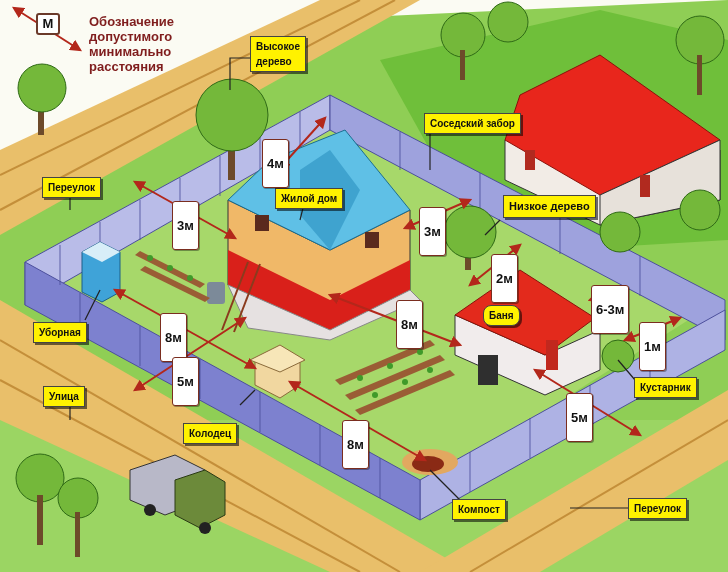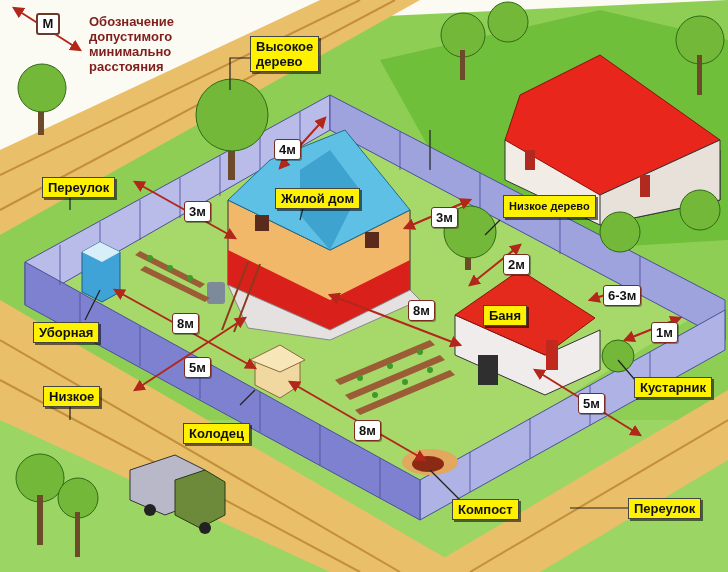--- a/index.html
+++ b/index.html
@@ -1,28 +1,28 @@
 <!DOCTYPE html>
 <html><head>
   <meta charset="utf-8">
   <style>
     html, body { margin: 0; padding: 0; }
     body { width: 728px; height: 572px; overflow: hidden; background: #ffffff; font-family: "Liberation Sans", sans-serif; }
     #scene { position: relative; width: 728px; height: 572px; overflow: hidden; background: #fdfdf6; }
     #scene svg.bg { position: absolute; left: 0; top: 0; }
     .label {
       position: absolute; background: #fff200; color: #111; font-weight: bold;
-      font-size: 13px; padding: 2px 5px; border: 1px solid #444;
+      font-size: 10px; padding: 2px 5px; border: 1px solid #444;
       box-shadow: 2px 2px 0 rgba(0,0,0,0.55); white-space: nowrap; line-height: 15px;
     }
     .label.small { font-size: 11px; padding: 3px 5px; }
     .dist {
       position: absolute; background: #ffffff; color: #111; font-weight: bold;
-      font-size: 13px; padding: 2px 4px; border: 1px solid #7a2d1f; border-radius: 3px;
-      box-shadow: 1px 1px 0 rgba(0,0,0,0.35); line-height: 15px; white-space: nowrap; margin-left: 12px;
+      font-size: 13px; padding: 16px 4px; border: 1px solid #7a2d1f; border-radius: 3px;
+      box-shadow: 1px 1px 0 rgba(0,0,0,0.35); line-height: 15px; white-space: nowrap;
     }
     .legend-m {
       position: absolute; left: 36px; top: 13px; width: 20px; height: 18px; background: #fff;
       border: 2px solid #6b3a2a; border-radius: 3px; font-weight: bold; font-size: 13px;
       text-align: center; line-height: 18px; color: #111;
     }
     .legend-text {
       position: absolute; left: 77px; top: 14px; font-weight: bold; font-size: 13px;
       color: #7f1d1d; line-height: 15px; width: 120px; margin-left: 12px;
     }
@@ -218,24 +218,25 @@
     <div>минимально</div>
     <div>расстояния</div>
   </div>
 
   <div class="label" style="left:250px;top:36px;">
     <div>Высокое</div>
     <div>дерево</div>
   </div>
   <div class="label" style="left:42px;top:177px;">Переулок</div>
   <div class="label" style="left:275px;top:188px;">Жилой дом</div>
+  <div class="label" style="left:424px;top:113px;">Соседский забор</div>
   <div class="label small" style="left:503px;top:195px;text-align:right;">Низкое дерево</div>
   <div class="label" style="left:33px;top:322px;">Уборная</div>
-  <div class="label" style="left:483px;top:305px;">Баня</div>
-  <div class="label" style="left:43px;top:386px;">Низкое</div>
+  <div class="label" style="left:483px;top:305px;border-radius:8px;">Баня</div>
+  <div class="label" style="left:43px;top:386px;">Улица</div>
   <div class="label" style="left:183px;top:423px;">Колодец</div>
   <div class="label" style="left:634px;top:377px;">Кустарник</div>
   <div class="label" style="left:452px;top:499px;">Компост</div>
   <div class="label" style="left:628px;top:498px;">Переулок</div>
 
   <div class="dist" style="left:262px;top:139px;">4м</div>
   <div class="dist" style="left:172px;top:201px;">3м</div>
   <div class="dist" style="left:419px;top:207px;">3м</div>
   <div class="dist" style="left:491px;top:254px;">2м</div>
   <div class="dist" style="left:591px;top:285px;">6-3м</div>

